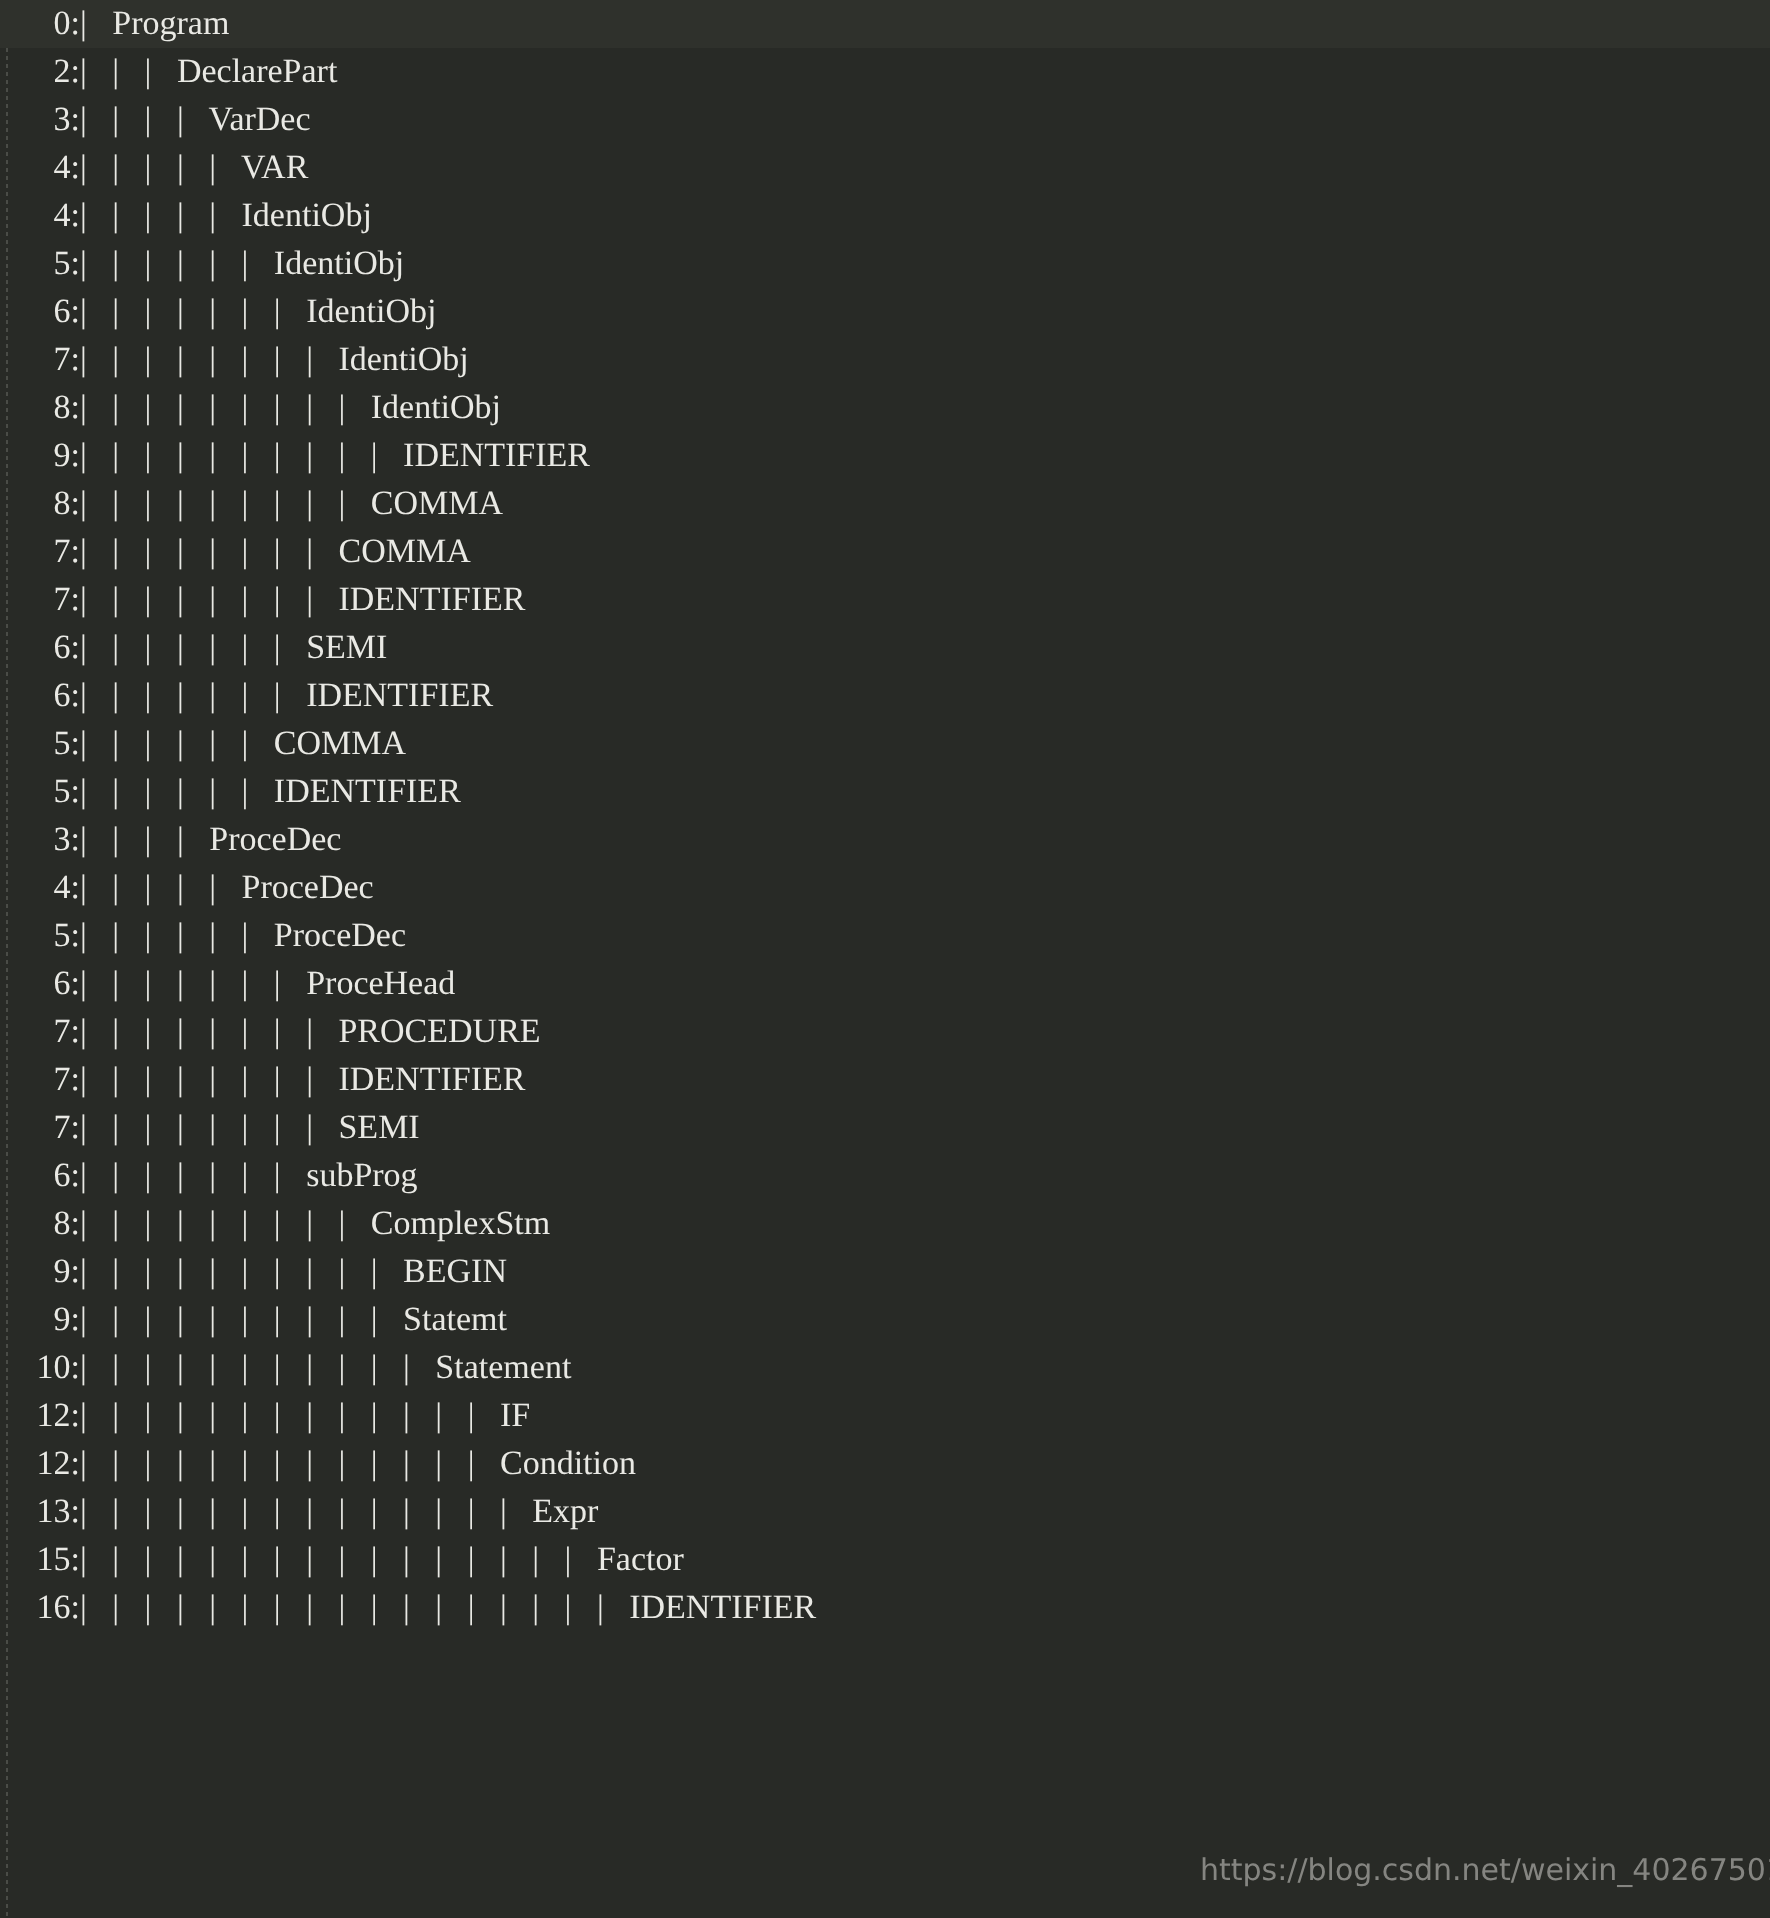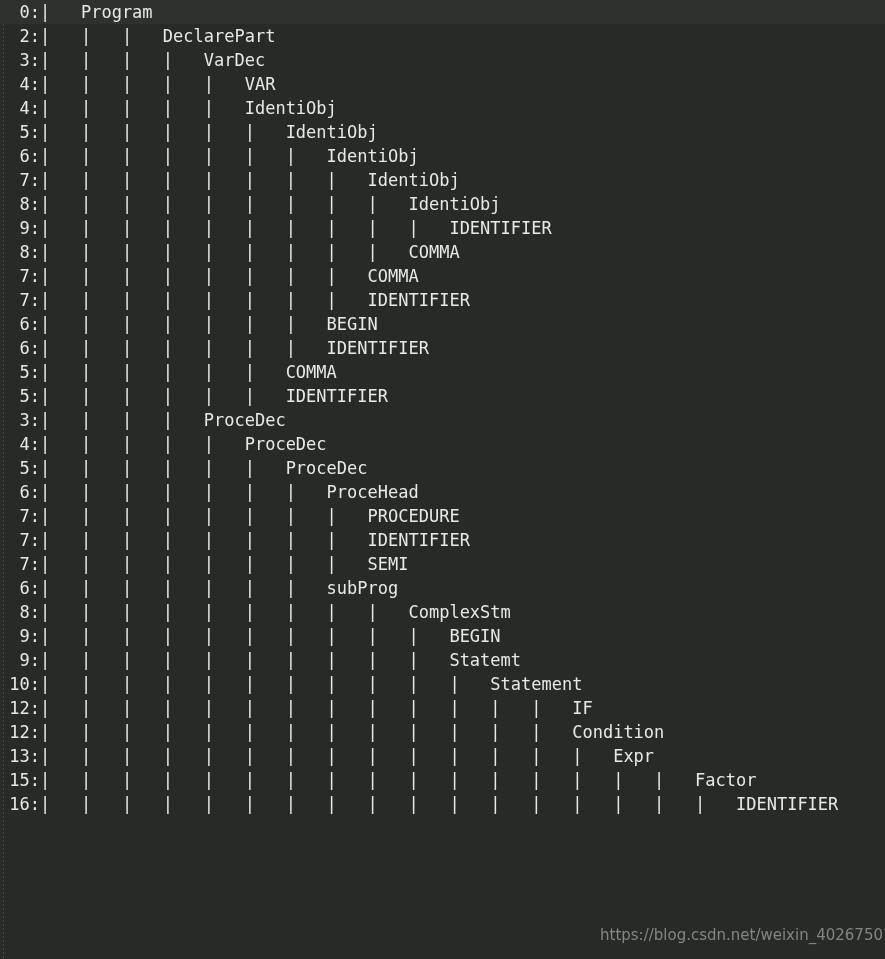--- a/index.html
+++ b/index.html
@@ -30,20 +30,21 @@
     background-image: linear-gradient(to bottom, #4a4c47 50%, rgba(0,0,0,0) 0);
     background-size: 1px 4px;
     background-repeat: repeat-y;
     pointer-events: none;
   }
   #lines {
     position: absolute;
     left: 0;
     top: 0;
     width: 885px;
+    font-family: Liberation Serif, serif;
   }
   .tree-line {
     position: relative;
     height: 24px;
     line-height: 24px;
     white-space: pre;
     display: block;
   }
   .tree-line.current-line {
     background: #2f312c;
@@ -85,21 +86,21 @@
       <div class="tree-line"><span class="depth-no">4:</span><span class="line-body">|   |   |   |   |   VAR</span></div>
       <div class="tree-line"><span class="depth-no">4:</span><span class="line-body">|   |   |   |   |   IdentiObj</span></div>
       <div class="tree-line"><span class="depth-no">5:</span><span class="line-body">|   |   |   |   |   |   IdentiObj</span></div>
       <div class="tree-line"><span class="depth-no">6:</span><span class="line-body">|   |   |   |   |   |   |   IdentiObj</span></div>
       <div class="tree-line"><span class="depth-no">7:</span><span class="line-body">|   |   |   |   |   |   |   |   IdentiObj</span></div>
       <div class="tree-line"><span class="depth-no">8:</span><span class="line-body">|   |   |   |   |   |   |   |   |   IdentiObj</span></div>
       <div class="tree-line"><span class="depth-no">9:</span><span class="line-body">|   |   |   |   |   |   |   |   |   |   IDENTIFIER</span></div>
       <div class="tree-line"><span class="depth-no">8:</span><span class="line-body">|   |   |   |   |   |   |   |   |   COMMA</span></div>
       <div class="tree-line"><span class="depth-no">7:</span><span class="line-body">|   |   |   |   |   |   |   |   COMMA</span></div>
       <div class="tree-line"><span class="depth-no">7:</span><span class="line-body">|   |   |   |   |   |   |   |   IDENTIFIER</span></div>
-      <div class="tree-line"><span class="depth-no">6:</span><span class="line-body">|   |   |   |   |   |   |   BEGIN</span></div>
+      <div class="tree-line"><span class="depth-no">6:</span><span class="line-body">|   |   |   |   |   |   |   SEMI</span></div>
       <div class="tree-line"><span class="depth-no">6:</span><span class="line-body">|   |   |   |   |   |   |   IDENTIFIER</span></div>
       <div class="tree-line"><span class="depth-no">5:</span><span class="line-body">|   |   |   |   |   |   COMMA</span></div>
       <div class="tree-line"><span class="depth-no">5:</span><span class="line-body">|   |   |   |   |   |   IDENTIFIER</span></div>
       <div class="tree-line"><span class="depth-no">3:</span><span class="line-body">|   |   |   |   ProceDec</span></div>
       <div class="tree-line"><span class="depth-no">4:</span><span class="line-body">|   |   |   |   |   ProceDec</span></div>
       <div class="tree-line"><span class="depth-no">5:</span><span class="line-body">|   |   |   |   |   |   ProceDec</span></div>
       <div class="tree-line"><span class="depth-no">6:</span><span class="line-body">|   |   |   |   |   |   |   ProceHead</span></div>
       <div class="tree-line"><span class="depth-no">7:</span><span class="line-body">|   |   |   |   |   |   |   |   PROCEDURE</span></div>
       <div class="tree-line"><span class="depth-no">7:</span><span class="line-body">|   |   |   |   |   |   |   |   IDENTIFIER</span></div>
       <div class="tree-line"><span class="depth-no">7:</span><span class="line-body">|   |   |   |   |   |   |   |   SEMI</span></div>

